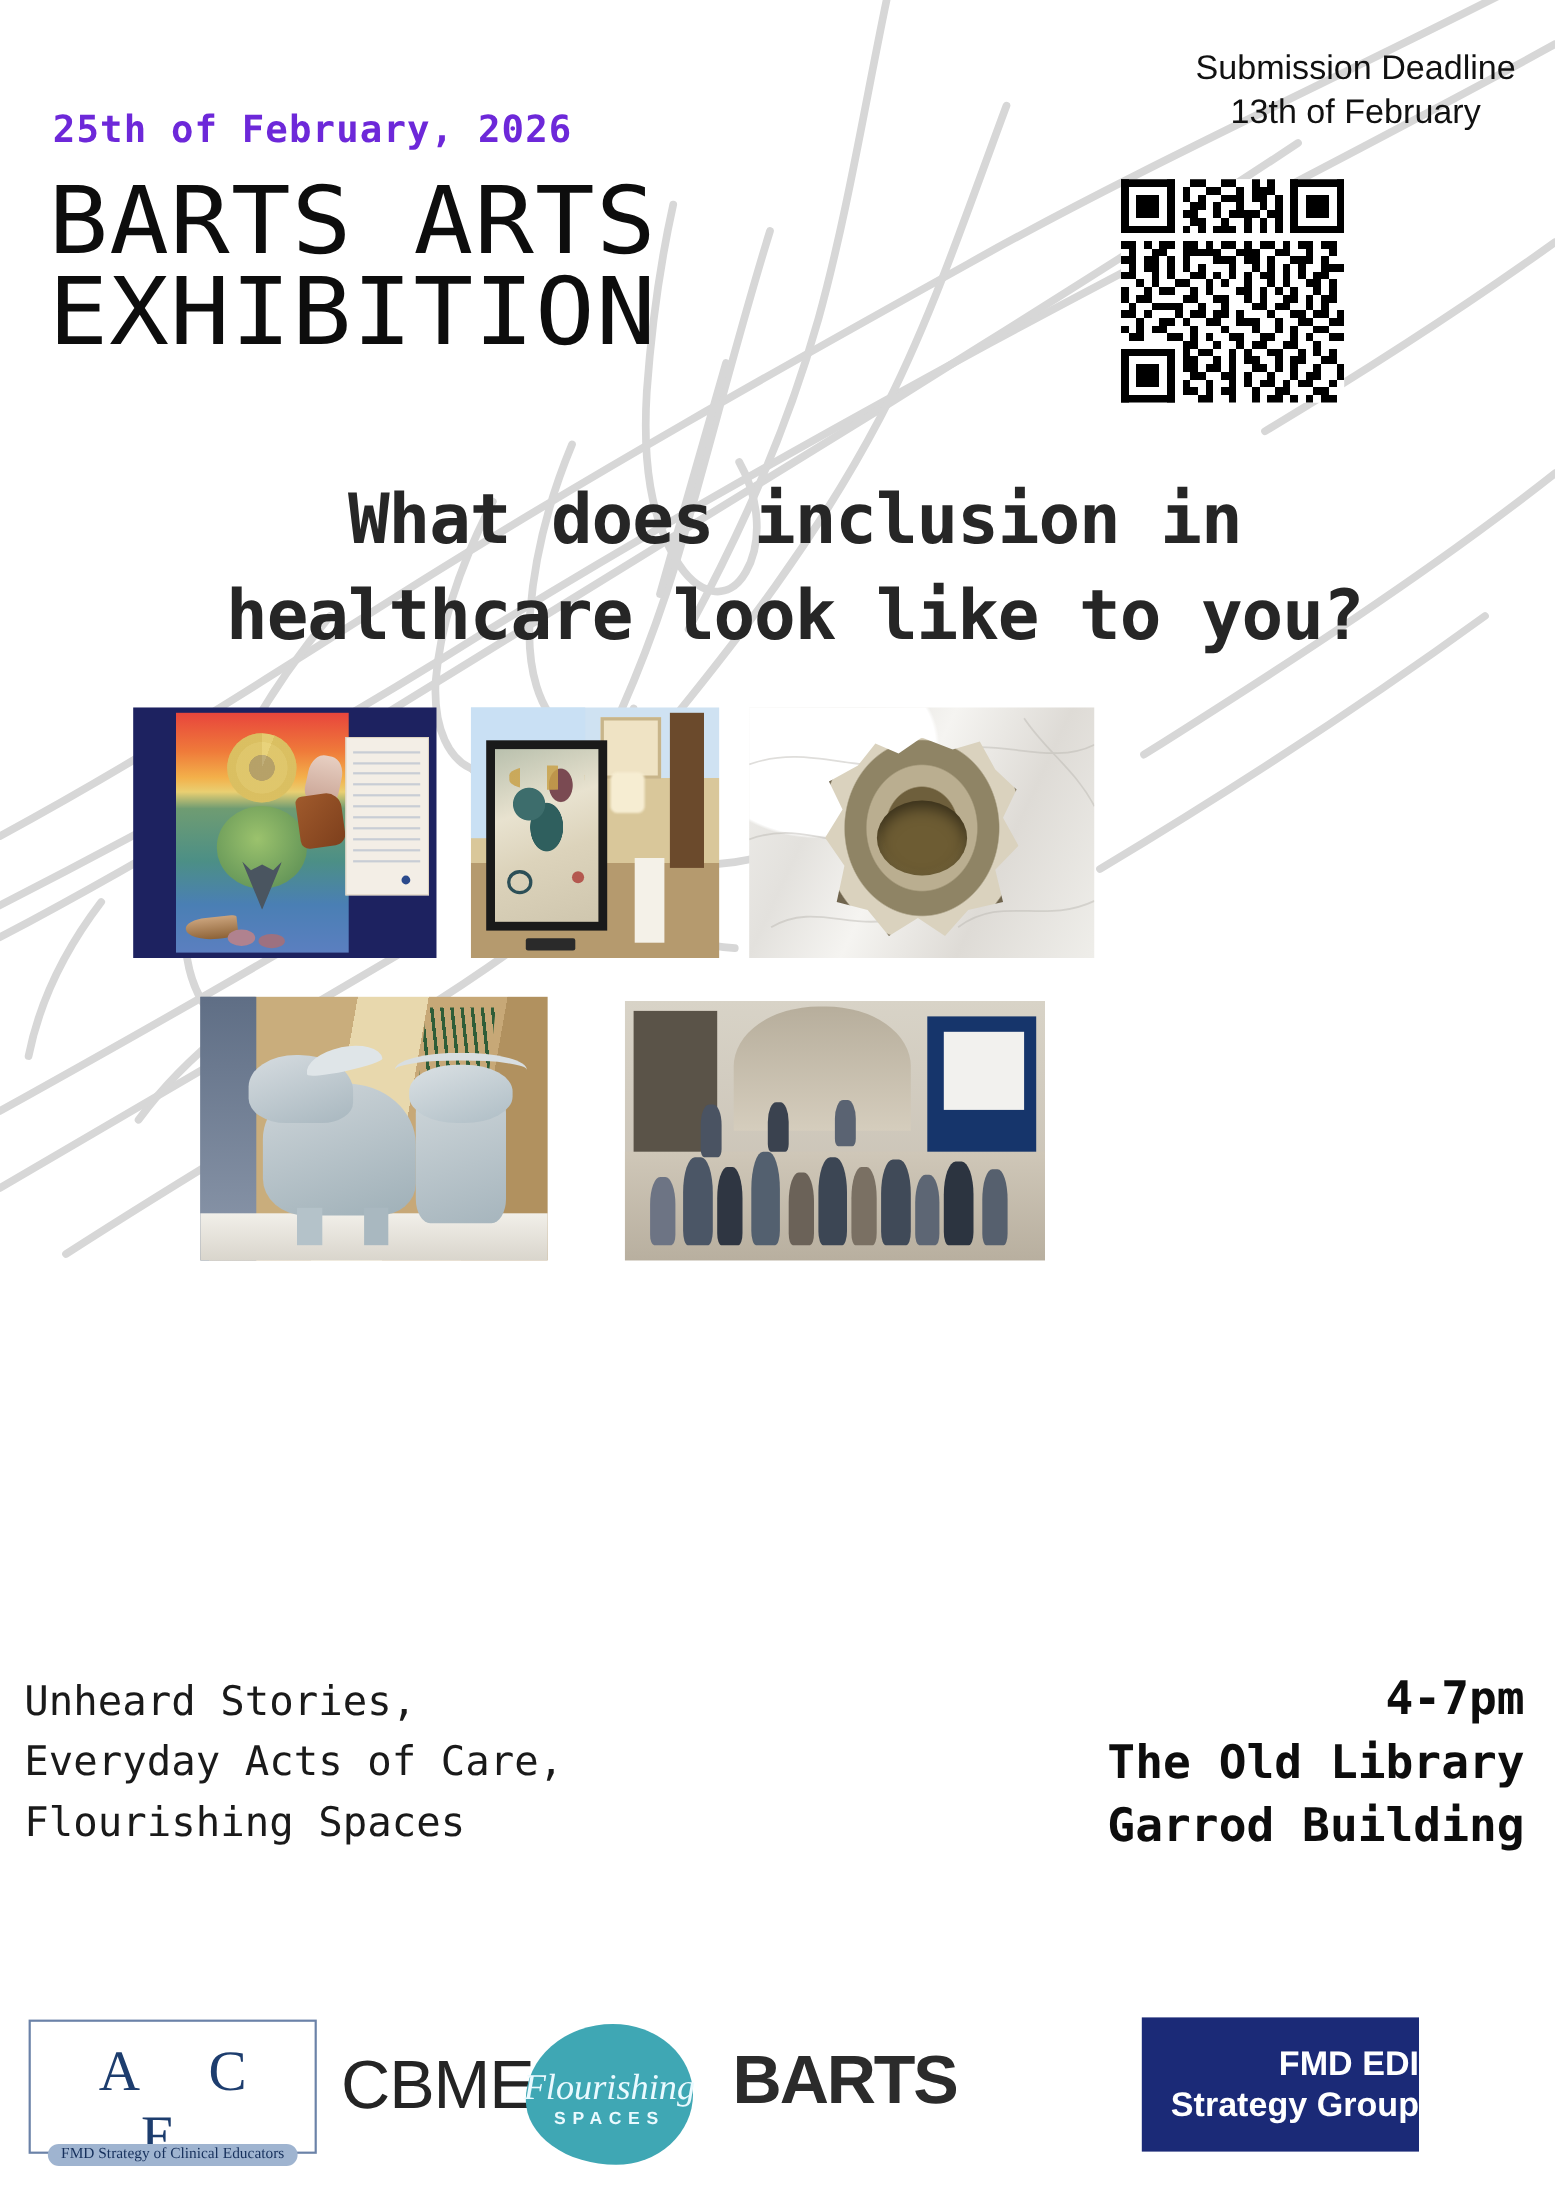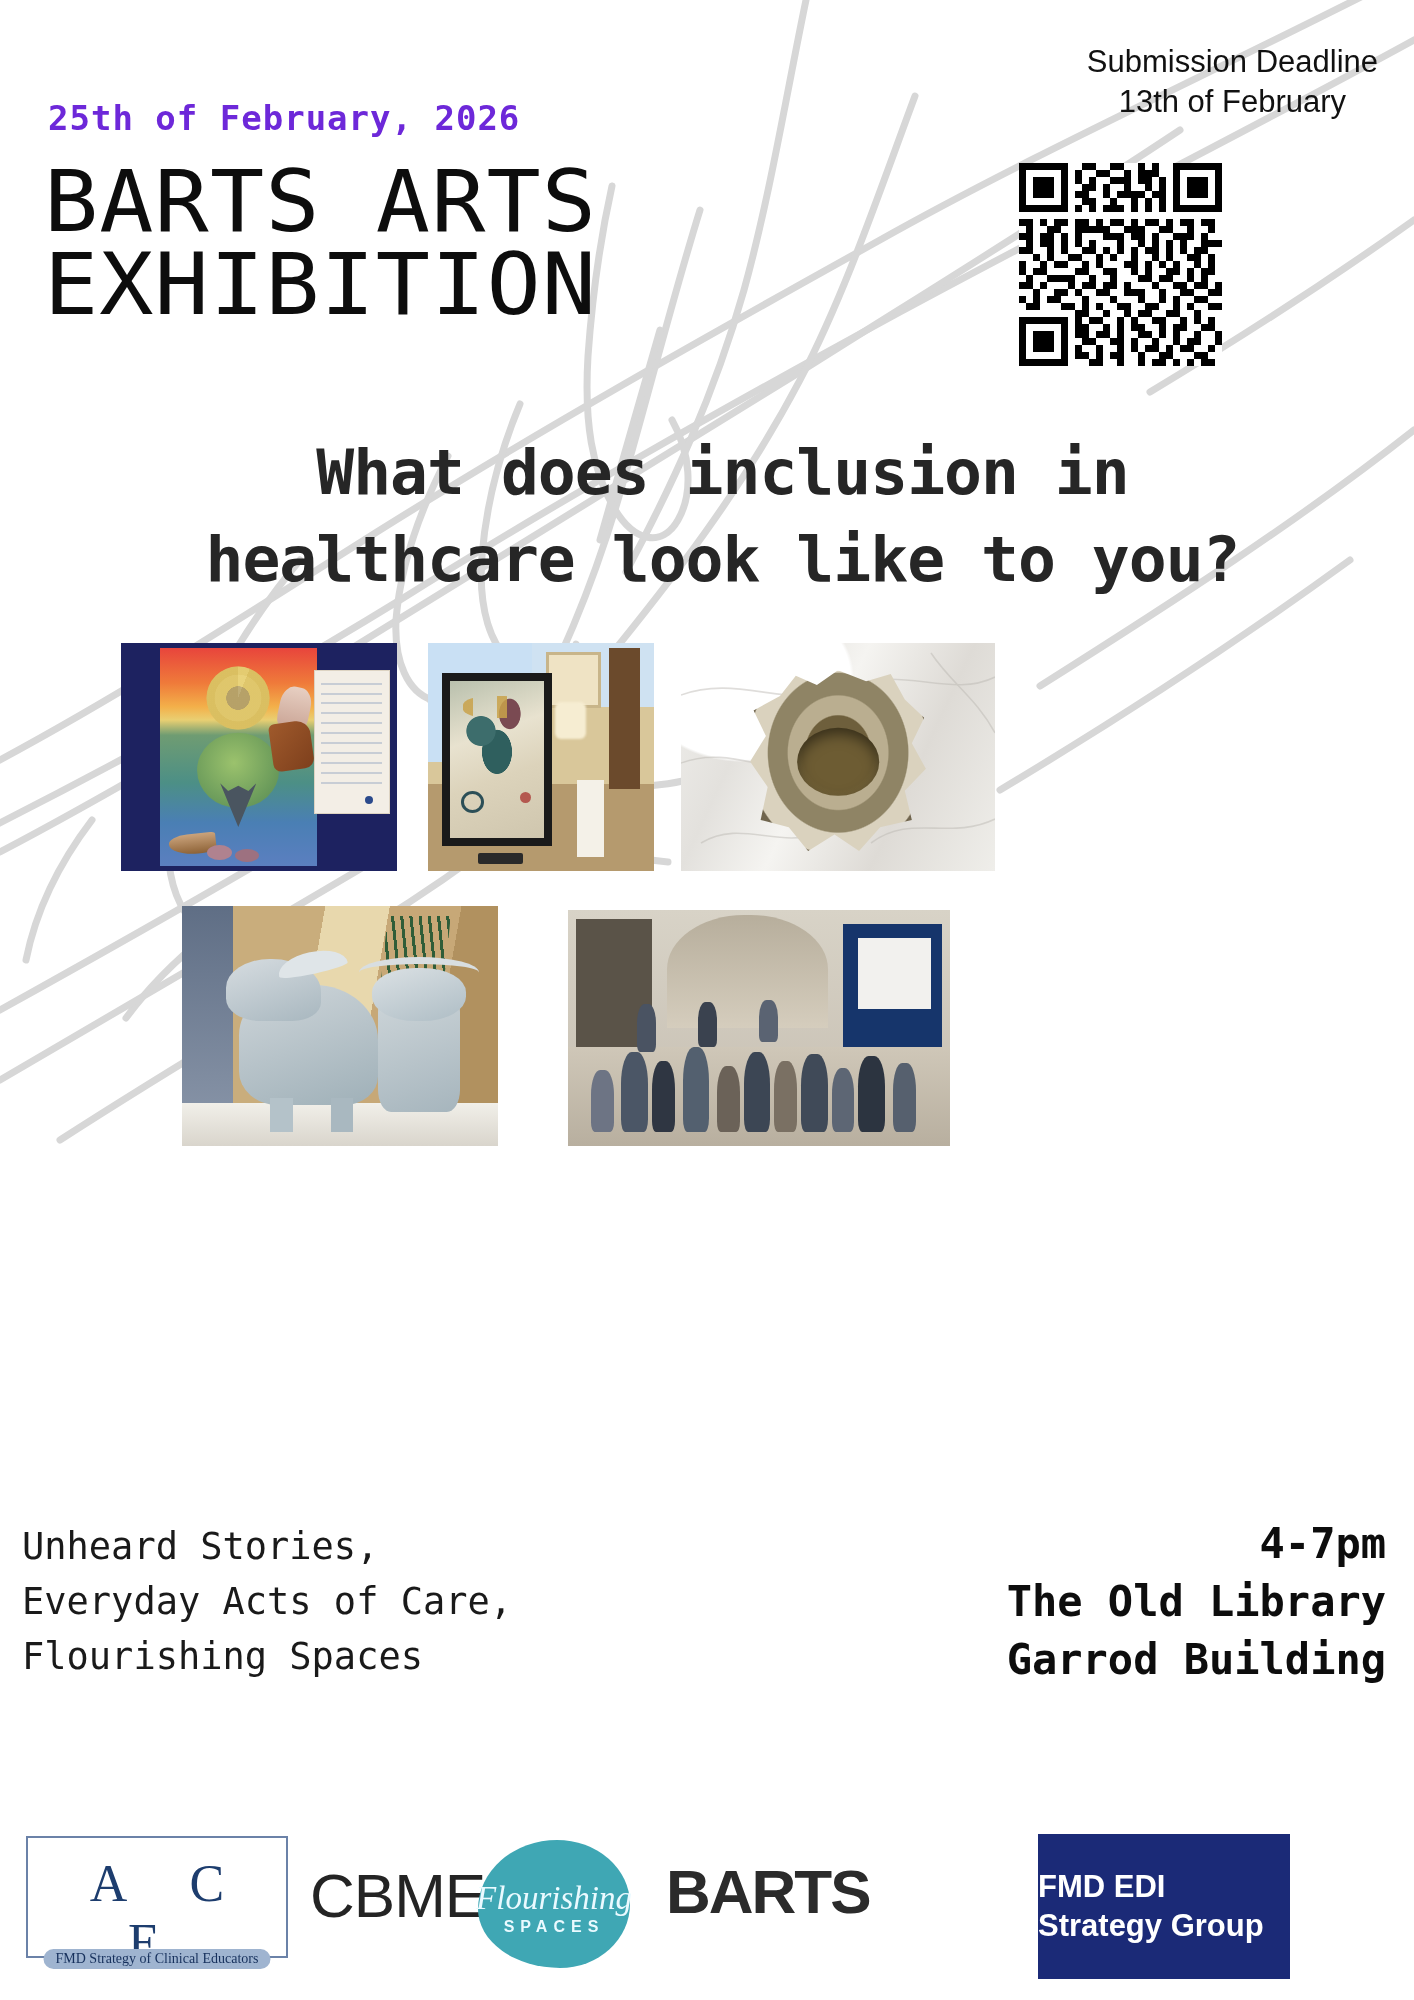--- a/index.html
+++ b/index.html
@@ -204,22 +204,22 @@
   .logo-flourish .blob { position:absolute; left:4px; top:18px; width:152px; height:128px;
     background:#3fa7b4; border-radius:52% 48% 46% 54% / 54% 50% 50% 46%; }
   .logo-flourish .fl-word { position:absolute; left:0; right:0; top:58px; text-align:center;
     font-family:"Liberation Serif", serif; font-style:italic; font-size:33px; color:#eafaff; }
   .logo-flourish .fl-sub { position:absolute; left:0; right:0; top:96px; text-align:center;
     font-family:"Liberation Sans", sans-serif; font-size:16px; letter-spacing:6px; color:#eafaff; font-weight:bold; }
 
   .logo-ccsu { position:absolute; left:666px; top:56px;
     font-family:"Liberation Sans", sans-serif; font-weight:bold; font-size:62px; color:#2b2b2b; letter-spacing:-2px; }
 
-  .logo-fmd { position:absolute; left:1038px; top:34px; width:252px; height:145px;
-    background:#1b2a77; display:flex; flex-direction:column; align-items:flex-start; justify-content:center; }
+  .logo-fmd { position:absolute; left:1038px; top:34px; width:252px; height:122px;
+    background:#1b2a77; display:flex; flex-direction:column; align-items:flex-end; justify-content:center; }
   .logo-fmd span { color:#fff; font-family:"Liberation Sans", sans-serif; font-weight:bold;
     font-size:31px; line-height:1.24; white-space:nowrap; }
 </style>
 </head>
 <body>
 
 <div class="poster">
 
   <svg class="bg-lines" viewBox="0 0 1414 2000" preserveAspectRatio="none" aria-hidden="true">
     <g fill="none" stroke="#d7d7d7" stroke-width="7" stroke-linecap="round" stroke-linejoin="round">

